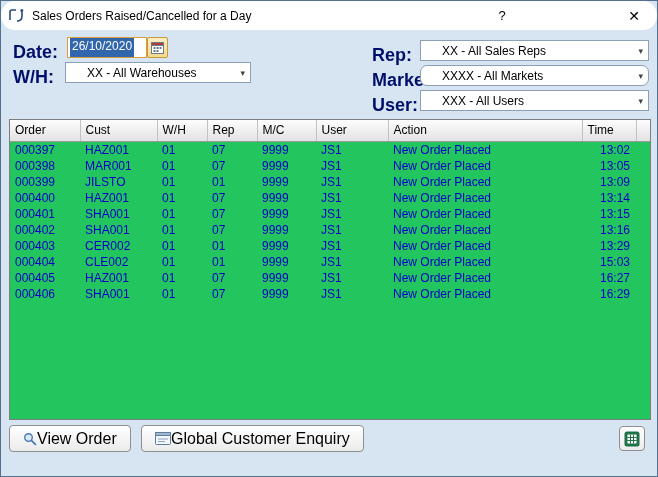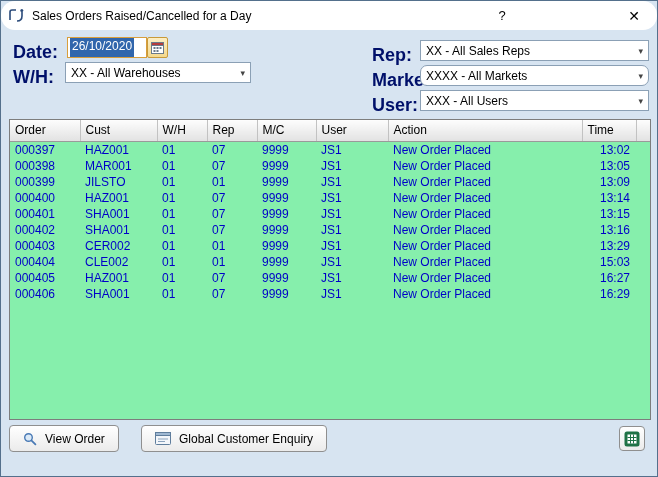--- a/index.html
+++ b/index.html
@@ -43,35 +43,35 @@
   .cal-btn {
     position: absolute; left: 146px; top: 36px; width: 21px; height: 21px;
     background: linear-gradient(#fdeec3, #f4d98e);
     border: 1px solid #c89a3a; border-radius: 2px;
     display: flex; align-items: center; justify-content: center;
     cursor: pointer; padding: 0;
   }
   .combo {
     position: absolute; height: 21px; background: #ffffff;
     border: 1px solid #8ba0b5; font-size: 12px;
-    display: flex; align-items: center; padding-left: 5px;
+    display: flex; align-items: center; padding-left: 21px;
     cursor: pointer;
   }
   .combo .arrow {
     position: absolute; right: 5px; top: 50%; transform: translateY(-52%);
     font-size: 9px; color: #444444;
   }
   .combo-wh     { left: 64px;  top: 61px; width: 186px; }
   .combo-rep    { left: 419px; top: 39px; width: 229px; }
   .combo-market { left: 419px; top: 64px; width: 229px; border-radius: 7px; }
   .combo-user   { left: 419px; top: 89px; width: 229px; }
   
   .grid {
     position: absolute; left: 8px; top: 118px; width: 642px; height: 301px;
-    background: #86efac; border: 1px solid #7d7d7d; overflow: hidden;
+    background: #22c55e; border: 1px solid #7d7d7d; overflow: hidden;
   }
   table { border-collapse: collapse; table-layout: fixed; width: 100%; font-size: 12px; }
   th {
     height: 21px;
     background: linear-gradient(#fdfdfd, #e2e2e2);
     border-right: 1px solid #c2c2c2;
     border-bottom: 1px solid #9a9a9a;
     font-weight: normal; text-align: left;
     padding: 0 0 0 5px; color: #000000;
     white-space: nowrap; overflow: hidden;
@@ -80,22 +80,22 @@
   td {
     height: 16px; line-height: 16px; padding: 0 0 0 5px;
     color: #0000c8; white-space: nowrap; overflow: hidden;
   }
   td.time { text-align: right; padding-right: 6px; padding-left: 0; }
   
   .btn {
     position: absolute; height: 27px;
     background: linear-gradient(#ffffff, #ebebeb);
     border: 1px solid #8f8f8f; border-radius: 4px;
-    font-family: inherit; font-size: 12px; color: #000;
-    display: flex; align-items: center; gap: 8px; padding: 0 13px;
+    font-family: inherit; font-size: 16px; color: #000;
+    display: flex; align-items: center; padding: 0 13px;
     cursor: pointer;
   }
   .view-order-btn { left: 8px; top: 424px; }
   .global-enquiry-btn { left: 140px; top: 424px; }
   .export-btn { left: 618px; top: 425px; width: 26px; height: 25px; padding: 0; justify-content: center; }
 </style>
 </head>
 <body>
 
 <div class="window">

